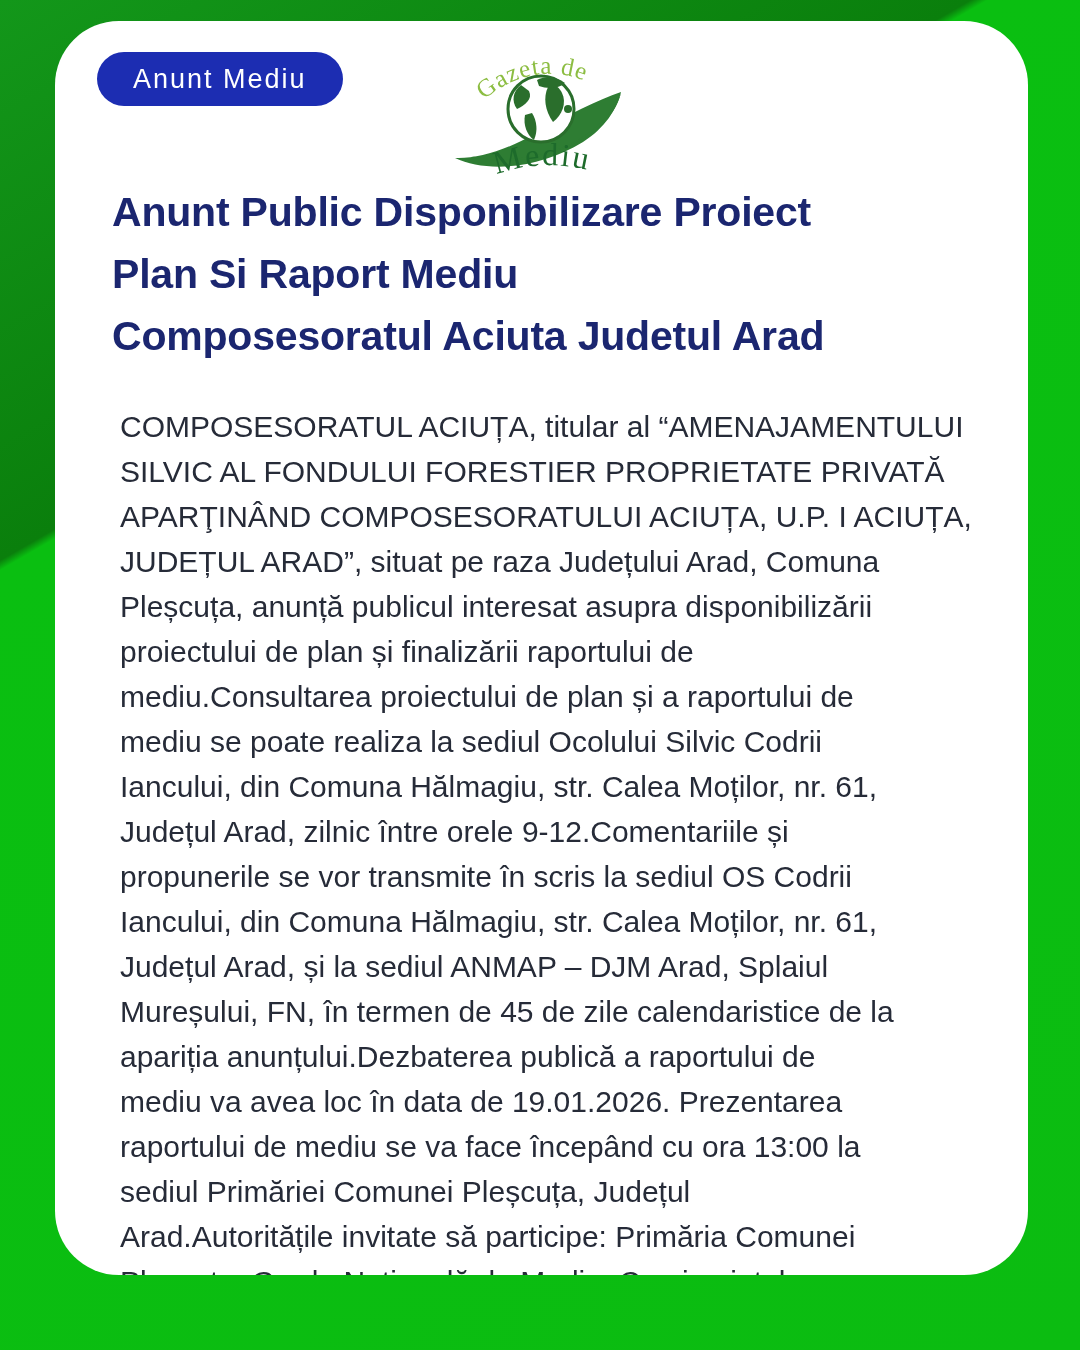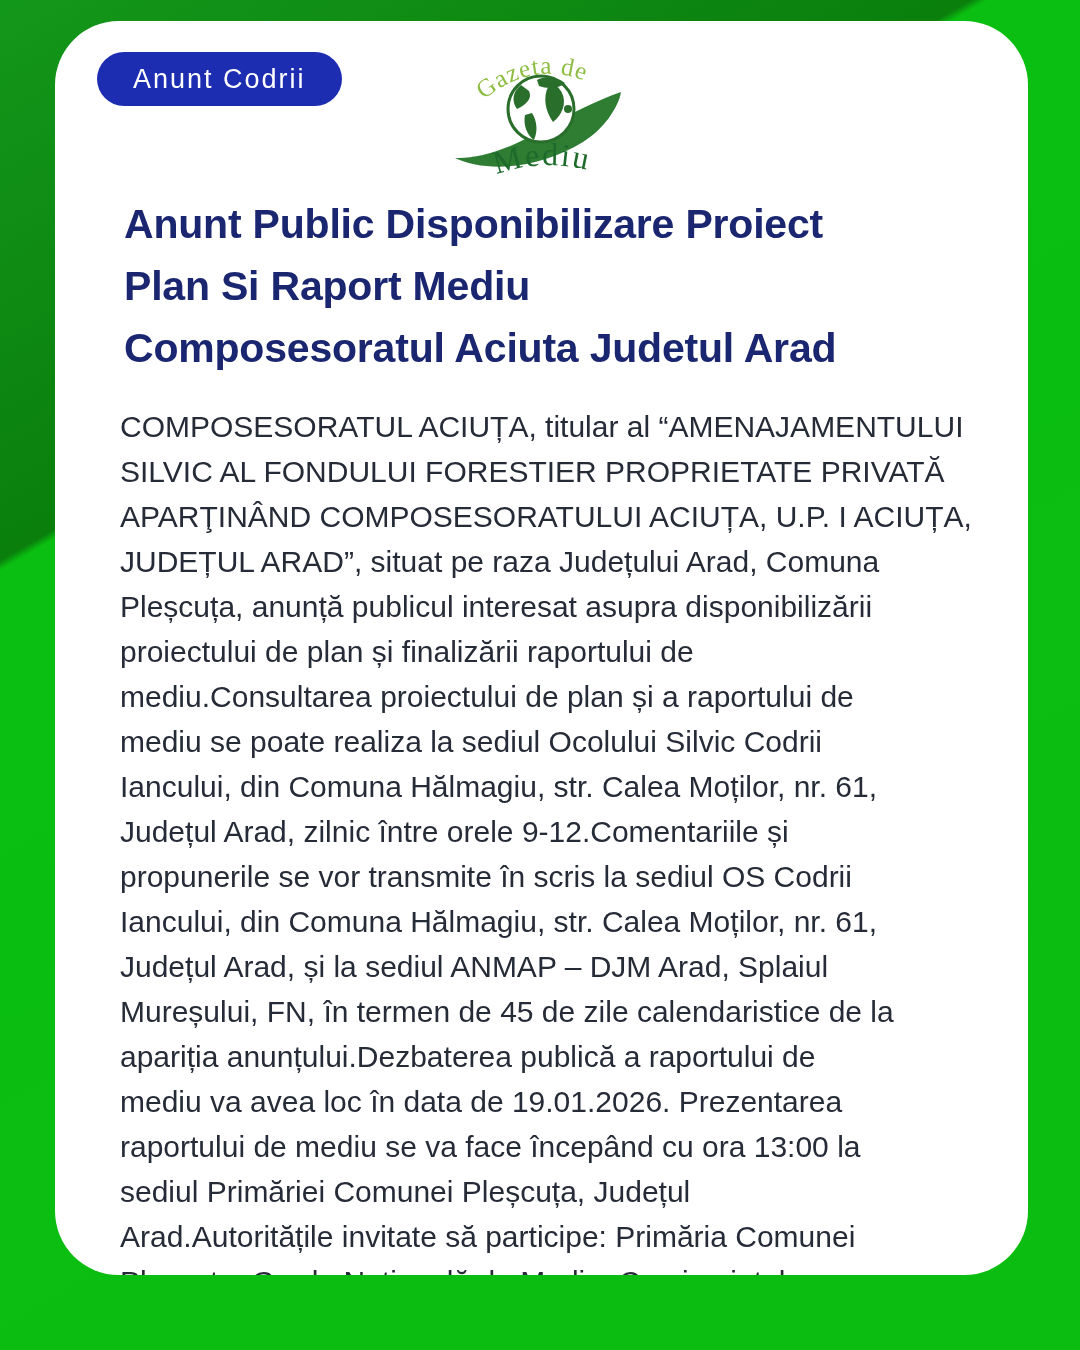--- a/index.html
+++ b/index.html
@@ -43,21 +43,21 @@
     left: 386px;
     top: 22px;
     width: 200px;
     height: 148px;
   }
   .heading {
     position: absolute;
     left: 57px;
     top: 160px;
     width: 885px;
-    margin: 12px;
+    margin: 0;
     font-size: 41px;
     line-height: 62px;
     font-weight: bold;
     letter-spacing: -0.2px;
     color: #1b2670;
     white-space: pre-line;
   }
   .bodytext {
     position: absolute;
     left: 57px;
@@ -70,21 +70,21 @@
     white-space: pre-line;
   }
 </style>
 </head>
 <body>
 
 <div class="canvas">
   <div class="card">
 
     <div class="badge">
-      <span>Anunt Codrii</span>
+      <span>Anunt Mediu</span>
     </div>
 
     <div class="logo">
       <svg viewBox="0 0 200 148" width="200" height="148">
         <defs>
           <path id="arcTop" d="M 32,66 Q 100,2 172,54" fill="none"></path>
           <path id="arcBottom" d="M 50,134 Q 102,112 160,131" fill="none"></path>
         </defs>
 
         <path d="M 14,115 C 46,130 98,126 142,99 C 164,85 176,66 180,49 C 157,57 126,72 95,90 C 64,108 36,116 14,115 Z" fill="#2e7d33"></path>

